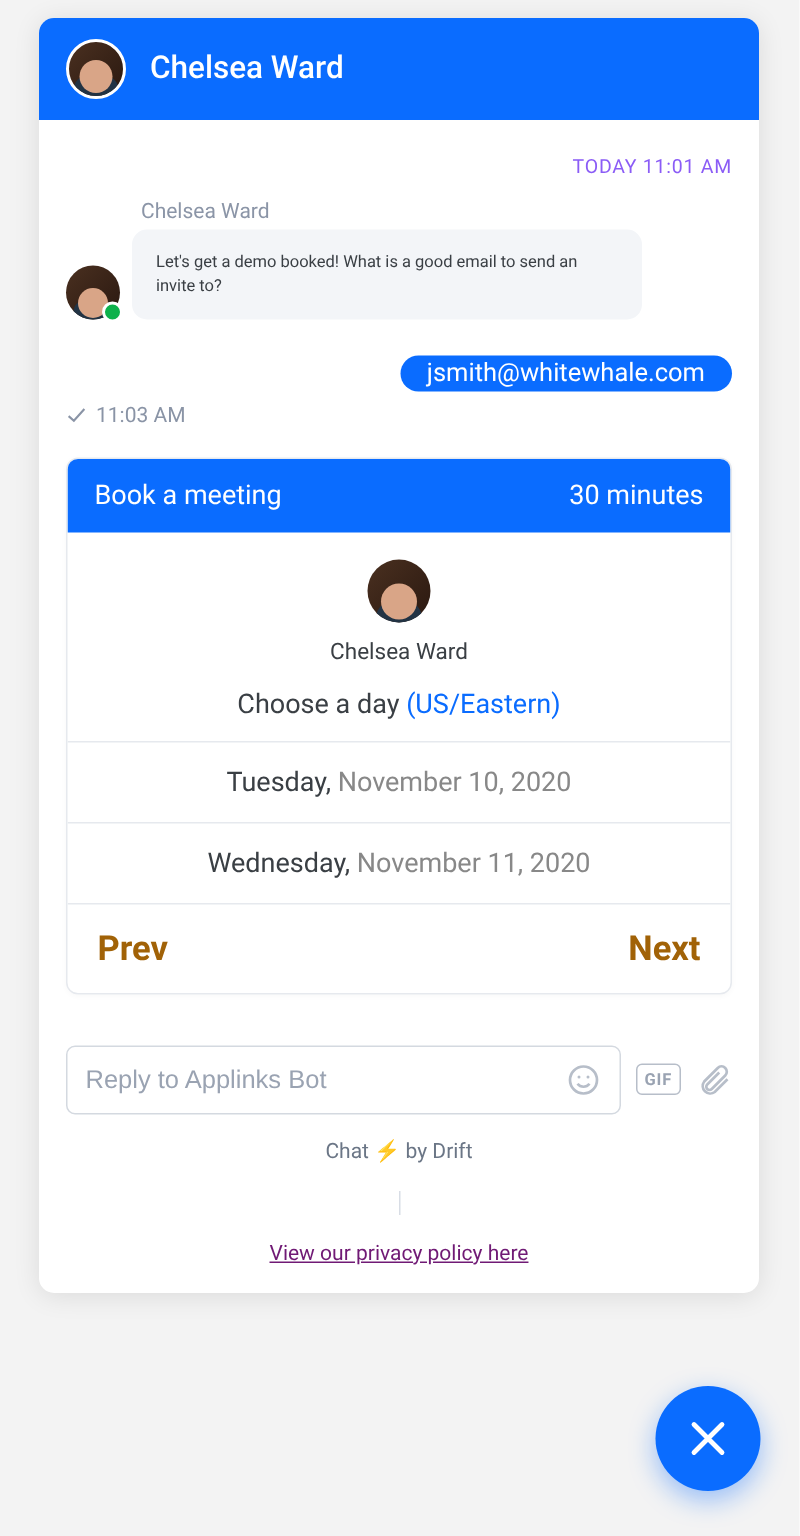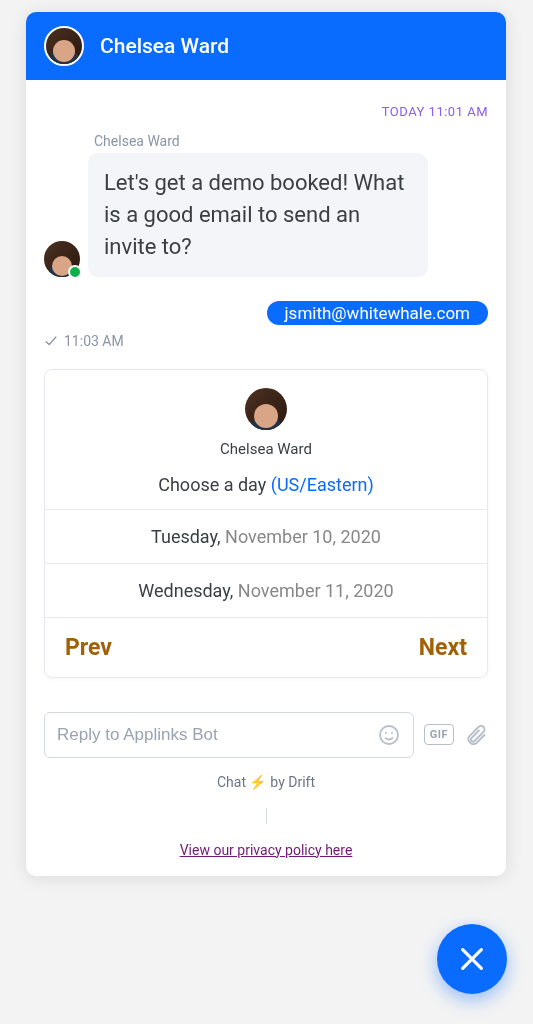--- a/index.html
+++ b/index.html
@@ -65,21 +65,21 @@
     content:""; position:absolute; bottom:-5px; left:50%; transform:translateX(-50%);
     width:26px; height:18px; border-radius:8px 8px 0 0; background:#234;
   }
   .presence-dot {
     position:absolute; bottom:-2px; right:-2px;
     width:14px; height:14px; border-radius:50%;
     background:#0db14b; border:2px solid #fff;
   }
   .bubble-in {
     background:#f3f5f8; color:#3a3f44; padding:14px 16px;
-    border-radius:10px; font-size:22px; line-height:1.45;
+    border-radius:10px; font-size:11px; line-height:1.45;
     max-width:340px;
   }
   .msg-row-out { display:flex; justify-content:flex-end; margin-bottom:8px; }
   .bubble-out {
     background:#0a6cff; color:#fff; padding:2px 18px;
     border-radius:22px; font-size:17px;
   }
   .meta-row { display:flex; align-items:center; gap:6px;
     color:#8a94a6; font-size:14px; margin-bottom:20px; padding-right:4px; }
   .check { width:14px; height:14px; }
@@ -180,20 +180,24 @@
     <div class="meta-row">
       <span class="check">
         <svg viewBox="0 0 16 16" fill="none" stroke="#8a94a6" stroke-width="1.6">
           <path d="M2 8.5 L6 12 L14 3"></path>
         </svg>
       </span>
       <span>11:03 AM</span>
     </div>
 
     <div class="meeting-card">
+      <div class="meeting-header">
+        <span>Book a meeting</span>
+        <span>30 minutes</span>
+      </div>
       <div class="meeting-body">
         <div class="m-avatar"></div>
         <div class="m-name">Chelsea Ward</div>
         <div class="m-choose">
           <span>Choose a day </span><span class="m-tz">(US/Eastern)</span>
         </div>
         <div class="m-option">
           <span>Tuesday, </span><span class="dim">November 10, 2020</span>
         </div>
         <div class="m-option">

